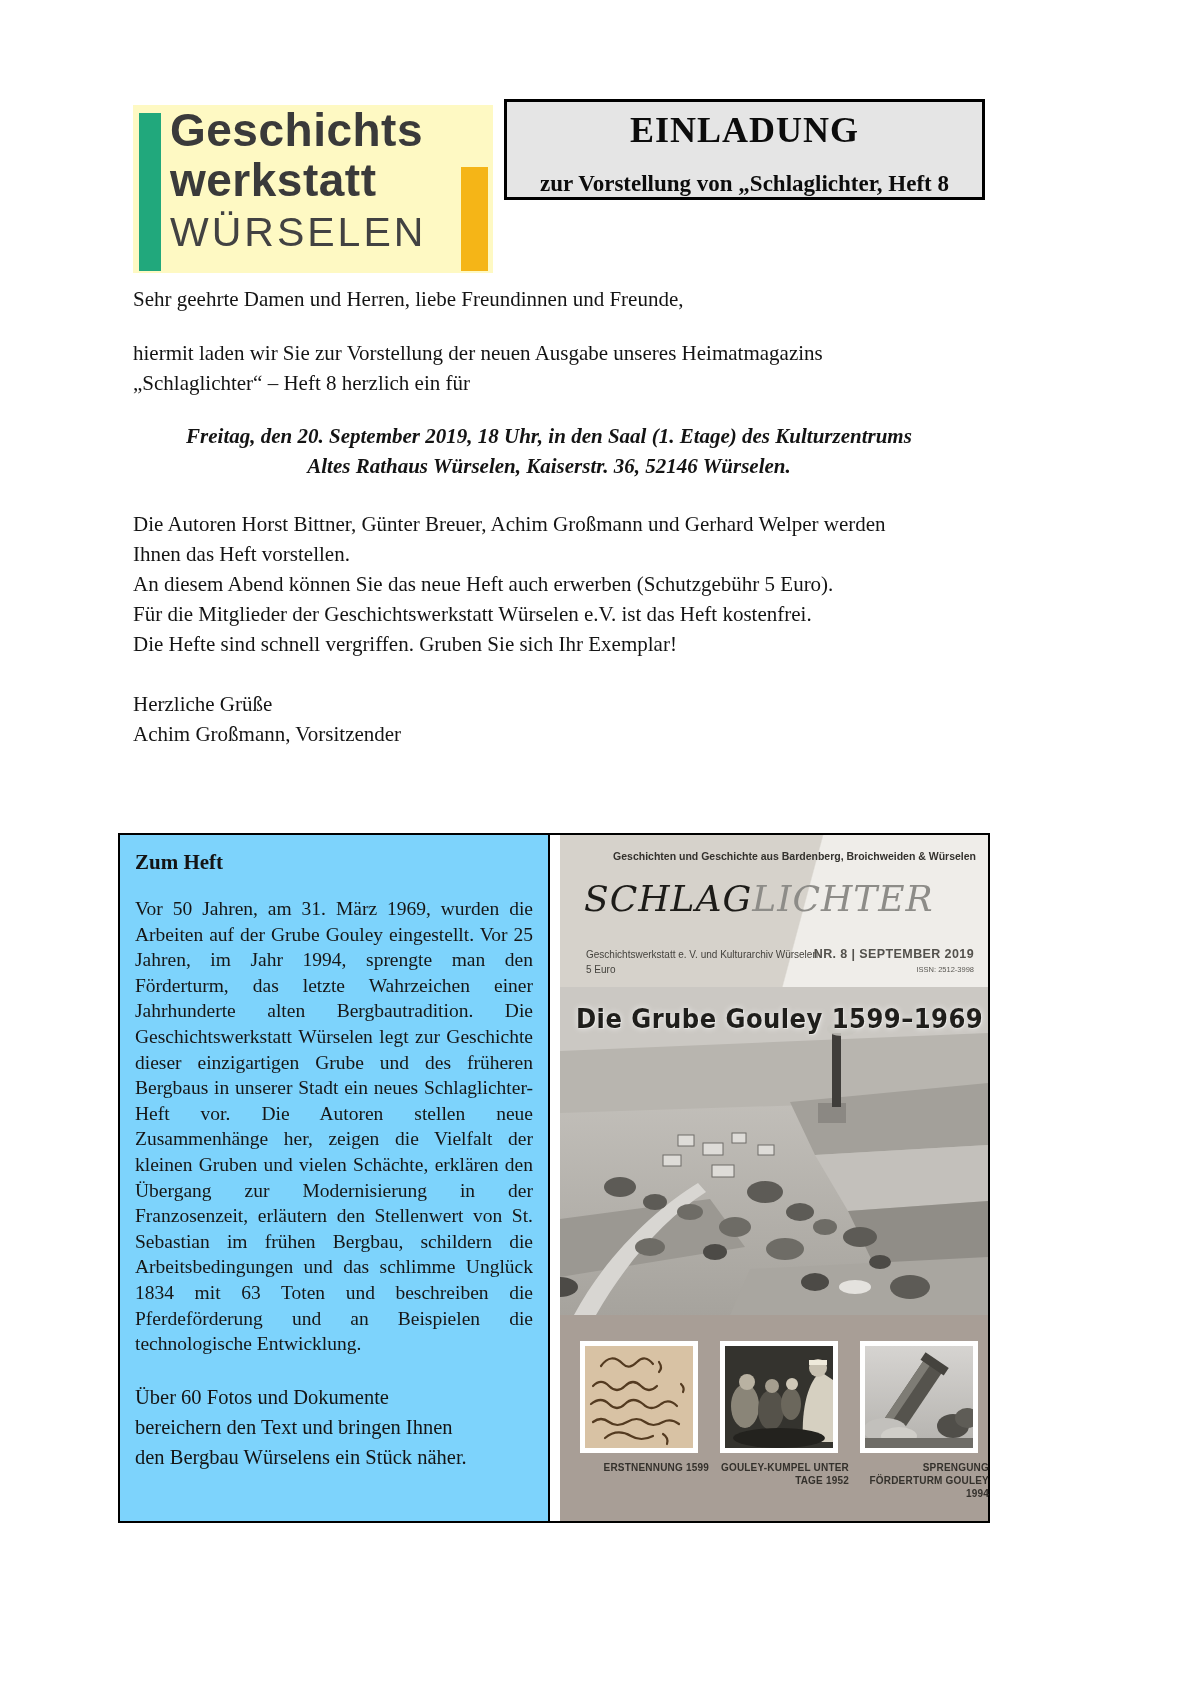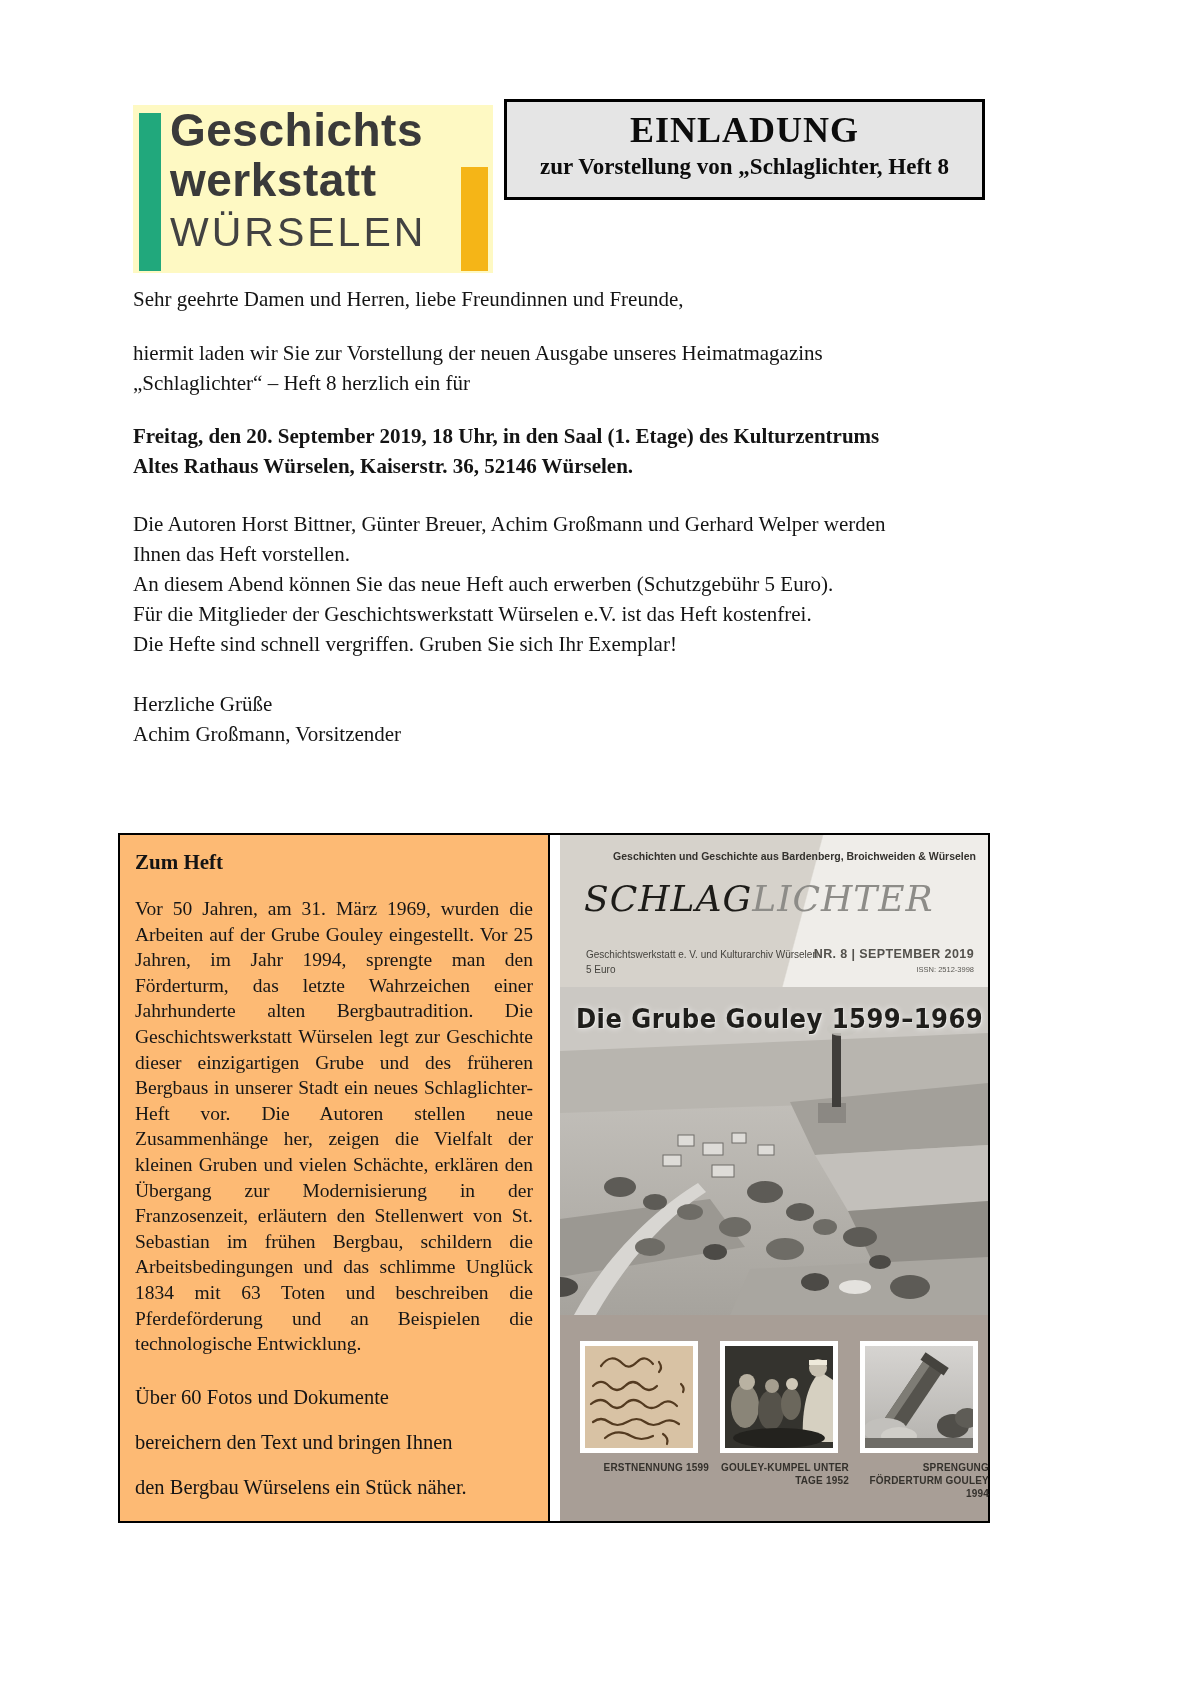--- a/index.html
+++ b/index.html
@@ -15,35 +15,35 @@
   .logo-bar-yellow{position:absolute;left:328px;top:62px;width:27px;height:104px;}
   .logo-text{position:absolute;left:37px;top:0;}
   .logo-l1,.logo-l2{font-family:"Liberation Sans",sans-serif;font-weight:bold;font-size:46px;line-height:50px;color:#3a3a3a;letter-spacing:0.5px;}
   .logo-l3{font-family:"Liberation Sans",sans-serif;font-weight:normal;font-size:41px;line-height:50px;color:#424242;letter-spacing:3px;margin-top:2px;}
   
   .inv-box{
     position:absolute;left:504px;top:99px;width:481px;height:101px;
     border:3px solid #000;box-sizing:border-box;text-align:center;background:#e5e5e5;
   }
   .inv-title{font-weight:bold;font-size:36px;letter-spacing:1px;margin-top:7px;color:#0c0c0c;}
-  .inv-sub{font-weight:bold;font-size:23px;margin-top:3px;color:#0c0c0c;}
+  .inv-sub{font-weight:bold;font-size:23px;margin-top:20px;color:#0c0c0c;}
   
   .dateline{position:absolute;left:400px;top:231px;width:513px;text-align:right;font-size:20px;}
   .line{position:absolute;left:133px;width:832px;font-size:21px;white-space:nowrap;}
-  .line.center{font-weight:bold;}
+  .line.center{text-align:center;font-weight:bold;font-style:italic;}
   
   .zh-box{
     position:absolute;left:118px;top:833px;width:872px;height:690px;
-    border:2px solid #000;box-sizing:border-box;display:flex;background:#fdba74;
+    border:2px solid #000;box-sizing:border-box;display:flex;background:#7dd3fc;
   }
   .zh-left{width:430px;box-sizing:border-box;border-right:2px solid #000;padding:15px 15px 0 15px;}
   .zh-heading{font-weight:bold;font-size:21px;}
   .zh-p1{margin-top:21px;font-size:19.5px;line-height:25.6px;text-align:justify;color:#161616;}
   .zh-p2{margin-top:25px;font-size:20.5px;line-height:30px;}
-  .zh-p2 div{white-space:nowrap;margin-top:15px;}
+  .zh-p2 div{white-space:nowrap;}
   .zh-right{flex:1;position:relative;background:#fff;}
   
   .cover{position:absolute;left:10px;top:0;right:0;bottom:0;font-family:"Liberation Sans",sans-serif;}
   .mast{position:absolute;left:0;top:0;right:0;height:152px;
         background:linear-gradient(105deg,#d6d2cb 56%,#efede9 56.3%);}
   .mast-tagline{position:absolute;right:12px;top:15px;font-size:10.5px;font-weight:bold;color:#33312d;}
   .mast-title{position:absolute;left:24px;top:30px;font-family:"DejaVu Serif",serif;font-style:italic;
               font-size:52px;letter-spacing:1px;text-transform:lowercase;font-variant:small-caps;line-height:56px;}
   .mast-title .p1{color:#1d1c19;}
   .mast-title .p2{color:#8d8c88;}

